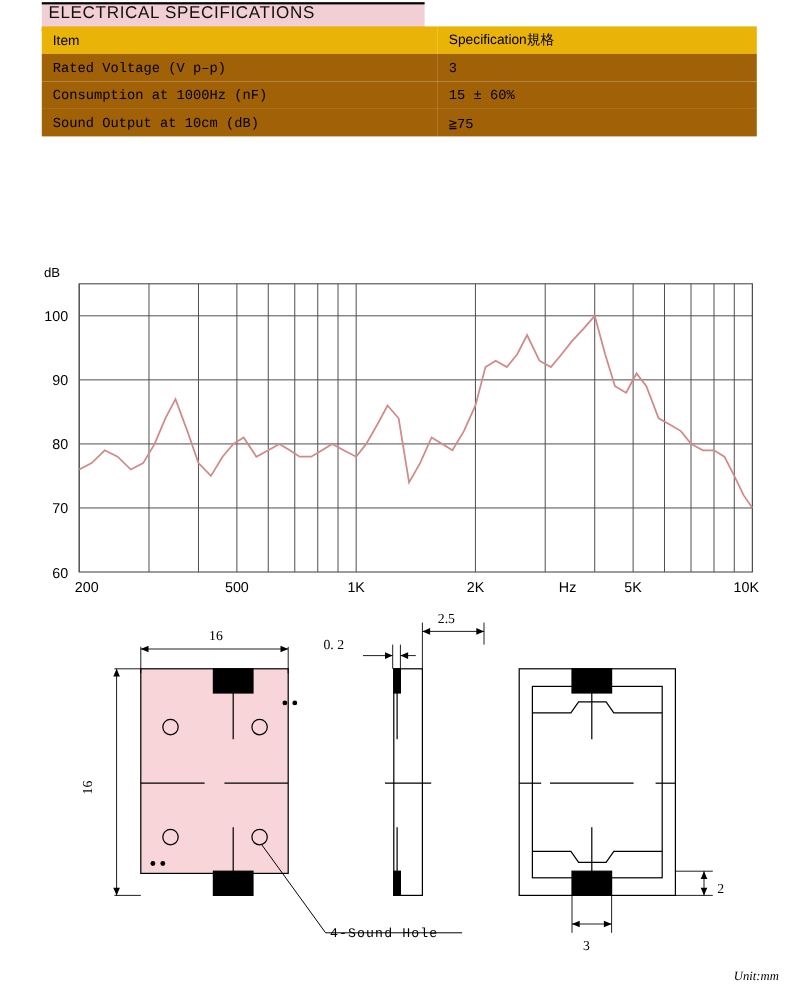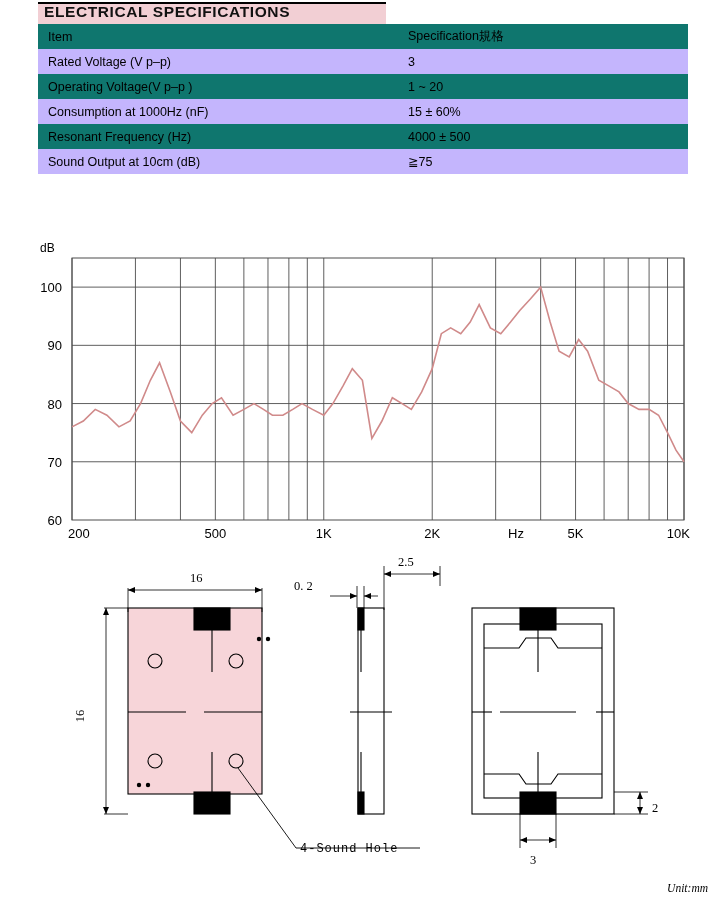--- a/index.html
+++ b/index.html
@@ -30,21 +30,21 @@
     height: 22px;
     background: #f2cfd4;
     border-top: 2px solid #000;
     border-bottom: 2px solid #000;
   }
   .title-text {
     position: absolute;
     left: 44px;
     top: 3px;
     font-size: 15.5px;
-    font-weight: bold;
+    font-weight: normal;
     letter-spacing: 0.6px;
     color: #111;
     white-space: nowrap;
   }
 
   
   .spec-table {
     position: absolute;
     left: 38px;
     top: 24px;
@@ -53,22 +53,22 @@
     font-size: 12.5px;
   }
   .spec-table td {
     padding: 3px 0 3px 10px;
     height: 19px;
     vertical-align: middle;
     border: none;
     white-space: nowrap;
   }
   .spec-table td.col-item { width: 350px; }
-  .spec-table tr.shaded td { background: #c4b5fd; }
-  .spec-table tr.plain td { background: #0f766e; }
+  .spec-table tr.shaded td { background: #a16207; font-family: Liberation Mono, monospace; }
+  .spec-table tr.plain td { background: #eab308; }
 
   
   .graph-wrap {
     position: absolute;
     left: 16px;
     top: 238px;
     width: 726px;
     height: 320px;
   }
   .graph-wrap svg { display: block; }
@@ -124,31 +124,23 @@
   <table class="spec-table">
     <tbody>
       <tr class="plain">
         <td class="col-item">Item</td>
         <td>Specification規格</td>
       </tr>
       <tr class="shaded">
         <td class="col-item">Rated Voltage (V p–p)</td>
         <td>3</td>
       </tr>
-      <tr class="plain">
-        <td class="col-item">Operating Voltage(V p–p )</td>
-        <td>1 ~ 20</td>
-      </tr>
       <tr class="shaded">
         <td class="col-item">Consumption at 1000Hz (nF)</td>
         <td>15 ± 60%</td>
-      </tr>
-      <tr class="plain">
-        <td class="col-item">Resonant Frequency (Hz)</td>
-        <td>4000 ± 500</td>
       </tr>
       <tr class="shaded">
         <td class="col-item">Sound Output  at  10cm (dB)</td>
         <td>≧75</td>
       </tr>
     </tbody>
   </table>
 
   <div class="graph-wrap">
     <svg width="726" height="320" viewBox="0 0 726 320">

